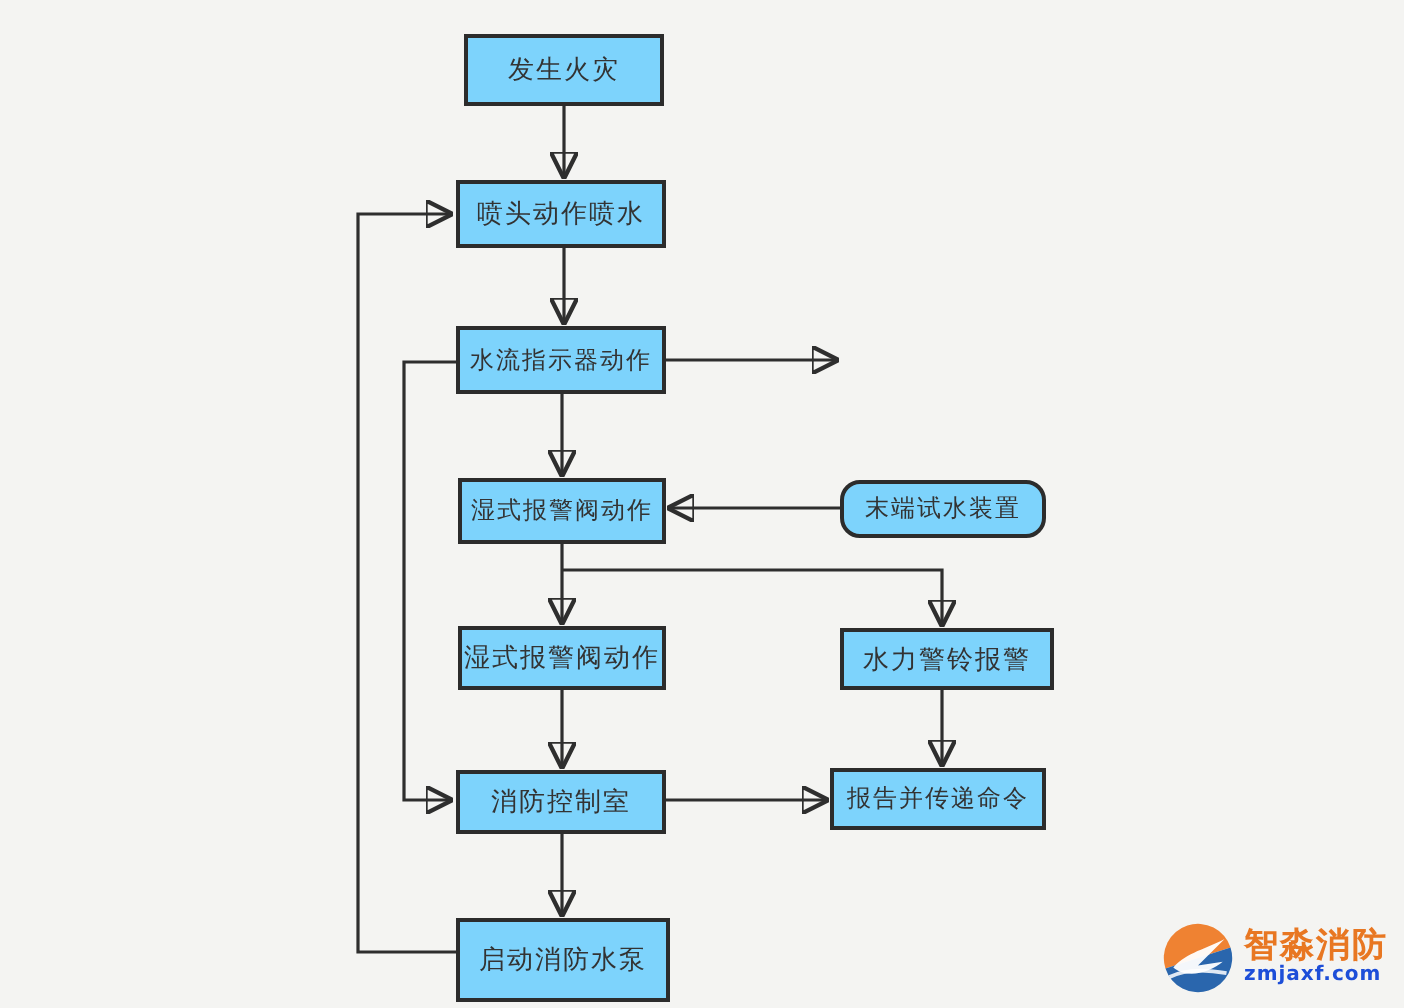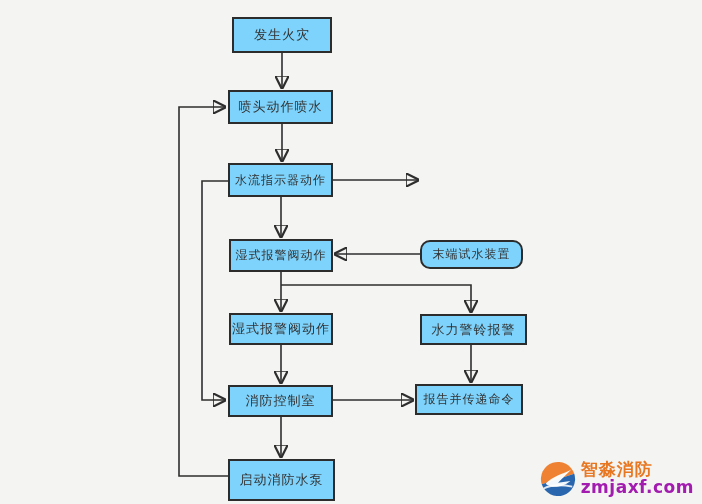--- a/index.html
+++ b/index.html
@@ -32,21 +32,21 @@
   .n-endtest  {left:420px;top:240px;width:103px;height:29px;font-size:12px;border-radius:10px;}
   .n-bell     {left:420px;top:314px;width:107px;height:31px;}
   .n-report   {left:415px;top:384px;width:108px;height:31px;font-size:12px;}
   
   .logo{
     position:absolute;right:8px;bottom:6px;
     display:flex;align-items:center;gap:4px;
   }
   .logo-text{display:flex;flex-direction:column;line-height:1.05;}
   .logo-brand{font-size:17px;font-weight:bold;color:#e87722;letter-spacing:1px;}
-  .logo-domain{font-size:17px;font-weight:bold;color:#a21caf;letter-spacing:0.5px;}
+  .logo-domain{font-size:10px;font-weight:bold;color:#1d4ed8;letter-spacing:0.5px;}
 </style>
 </head>
 <body>
 
 <div class="canvas">
 
   <svg class="connectors" width="702" height="504" viewBox="0 0 702 504" xmlns="http://www.w3.org/2000/svg">
     <defs>
       <marker id="arr" viewBox="0 0 10 10" refX="9" refY="5" markerWidth="8.5" markerHeight="8.5" orient="auto-start-reverse">
         <path d="M0 0 L10 5 L0 10 z" fill="#2e2e2e" stroke="none"></path>

